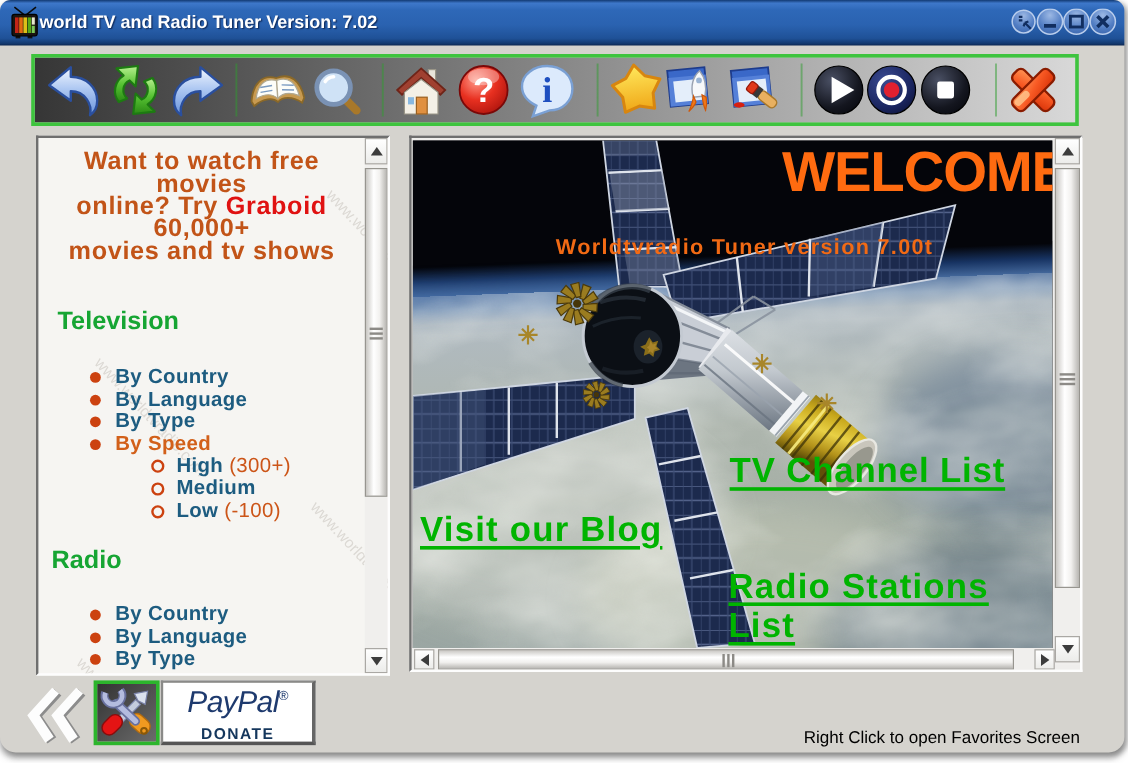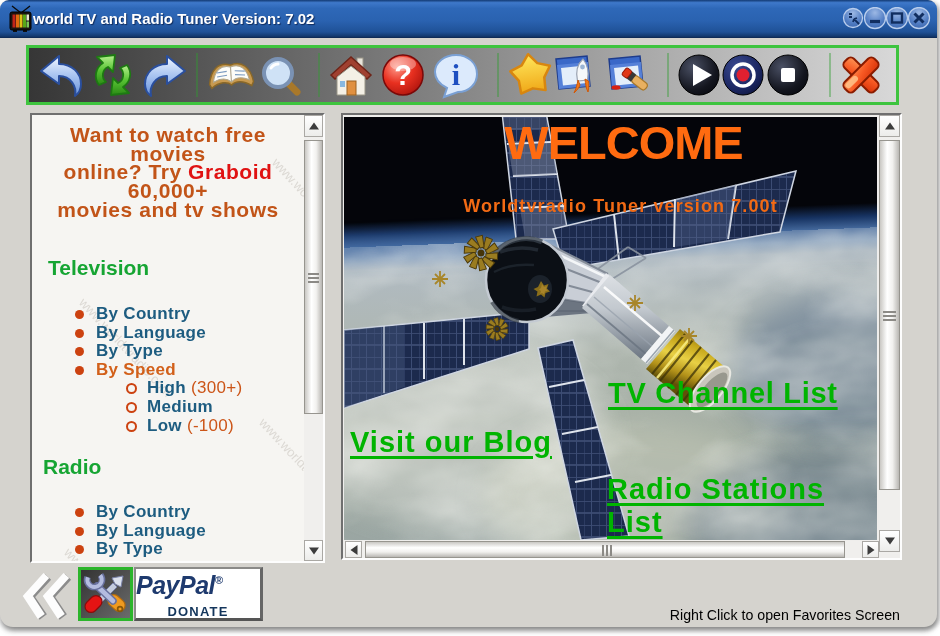--- a/index.html
+++ b/index.html
@@ -32,41 +32,41 @@
 .lst .o{position:absolute;left:94px;top:4px;width:7px;height:7px;border-radius:50%;border:2.4px solid #cc4210;background:transparent;}
 .lst .t{position:absolute;left:64px;top:0;}
 .lst .t2{position:absolute;left:115px;top:0;}
 .lst .or{color:#d2601a;}
 .lst .pr{color:#cc5518;font-weight:bold;text-align:center;}
 
 #rp{position:absolute;left:341px;top:113px;width:561px;height:447px;box-sizing:border-box;
   background:#efeeec;border-top:2px solid #6f6f6f;border-left:2px solid #6f6f6f;
   border-right:2px solid #fdfdfd;border-bottom:2px solid #fdfdfd;overflow:hidden;}
 #img{position:absolute;left:1px;top:2px;width:533px;height:423px;background:#04050a;overflow:hidden;}
-#wel{position:absolute;left:13px;top:-2px;width:533px;text-align:center;color:#ff6b10;
+#wel{position:absolute;left:13px;top:-2px;width:533px;text-align:right;color:#ff6b10;
   font-size:47px;font-weight:bold;letter-spacing:-1px;}
 #sub{position:absolute;left:10px;top:79px;width:533px;text-align:center;color:#f26a14;
   font-size:18px;font-weight:bold;letter-spacing:1.1px;}
 .lnk{position:absolute;color:#00b400;font-size:29px;font-weight:bold;
   text-decoration:underline;text-decoration-thickness:3px;text-underline-offset:4px;}
 
 .sbv{position:absolute;background:#f0efed;}
 .sbtn{position:absolute;left:0;width:100%;background:linear-gradient(#ffffff,#ececea);
   border:1px solid #aaa8a4;box-sizing:border-box;}
 .thv{position:absolute;left:0;width:100%;box-sizing:border-box;border:1px solid #97958f;
   background:linear-gradient(90deg,#c9c7c3,#ffffff 38%,#f2f1ef 66%,#b9b7b3);}
 .arr{position:absolute;left:50%;top:50%;transform:translate(-50%,-50%);width:0;height:0;}
 .grip{position:absolute;left:3px;right:3px;height:1.5px;background:#8c8a86;}
 
 #toolsbtn{position:absolute;left:78px;top:567px;width:55px;height:54px;box-sizing:border-box;
   border:3px solid #2cb52c;background:linear-gradient(135deg,#333333,#6b6b6b);}
 #pp{position:absolute;left:134px;top:567px;width:129px;height:54px;box-sizing:border-box;
   background:#fff;border:2px solid #8a8a88;border-bottom:3px solid #555;border-right:3px solid #666;}
-#ppl{position:absolute;left:0;top:2px;width:100%;text-align:left;color:#1e3a6e;
-  font-size:25px;font-weight:bold;font-style:italic;letter-spacing:-.5px;}
+#ppl{position:absolute;left:0;top:2px;width:100%;text-align:center;color:#1e3a6e;
+  font-size:25px;font-weight:normal;font-style:italic;letter-spacing:-.5px;}
 #ppd{position:absolute;left:0;top:35px;width:100%;text-align:center;color:#14365c;
   font-size:13px;font-weight:bold;letter-spacing:1.2px;}
 #stat{position:absolute;right:37px;top:607px;font-size:14.2px;color:#000;}
 </style>
 </head>
 <body>
 <div id="win">
   <div id="tbar">
     <svg id="tvico" style="position:absolute;left:8px;top:3px" width="26" height="32" viewBox="0 0 26 32">
       <path d="M13,10 L4,3 M13,10 L22,3" stroke="#0a0a0a" stroke-width="1.3"></path>

